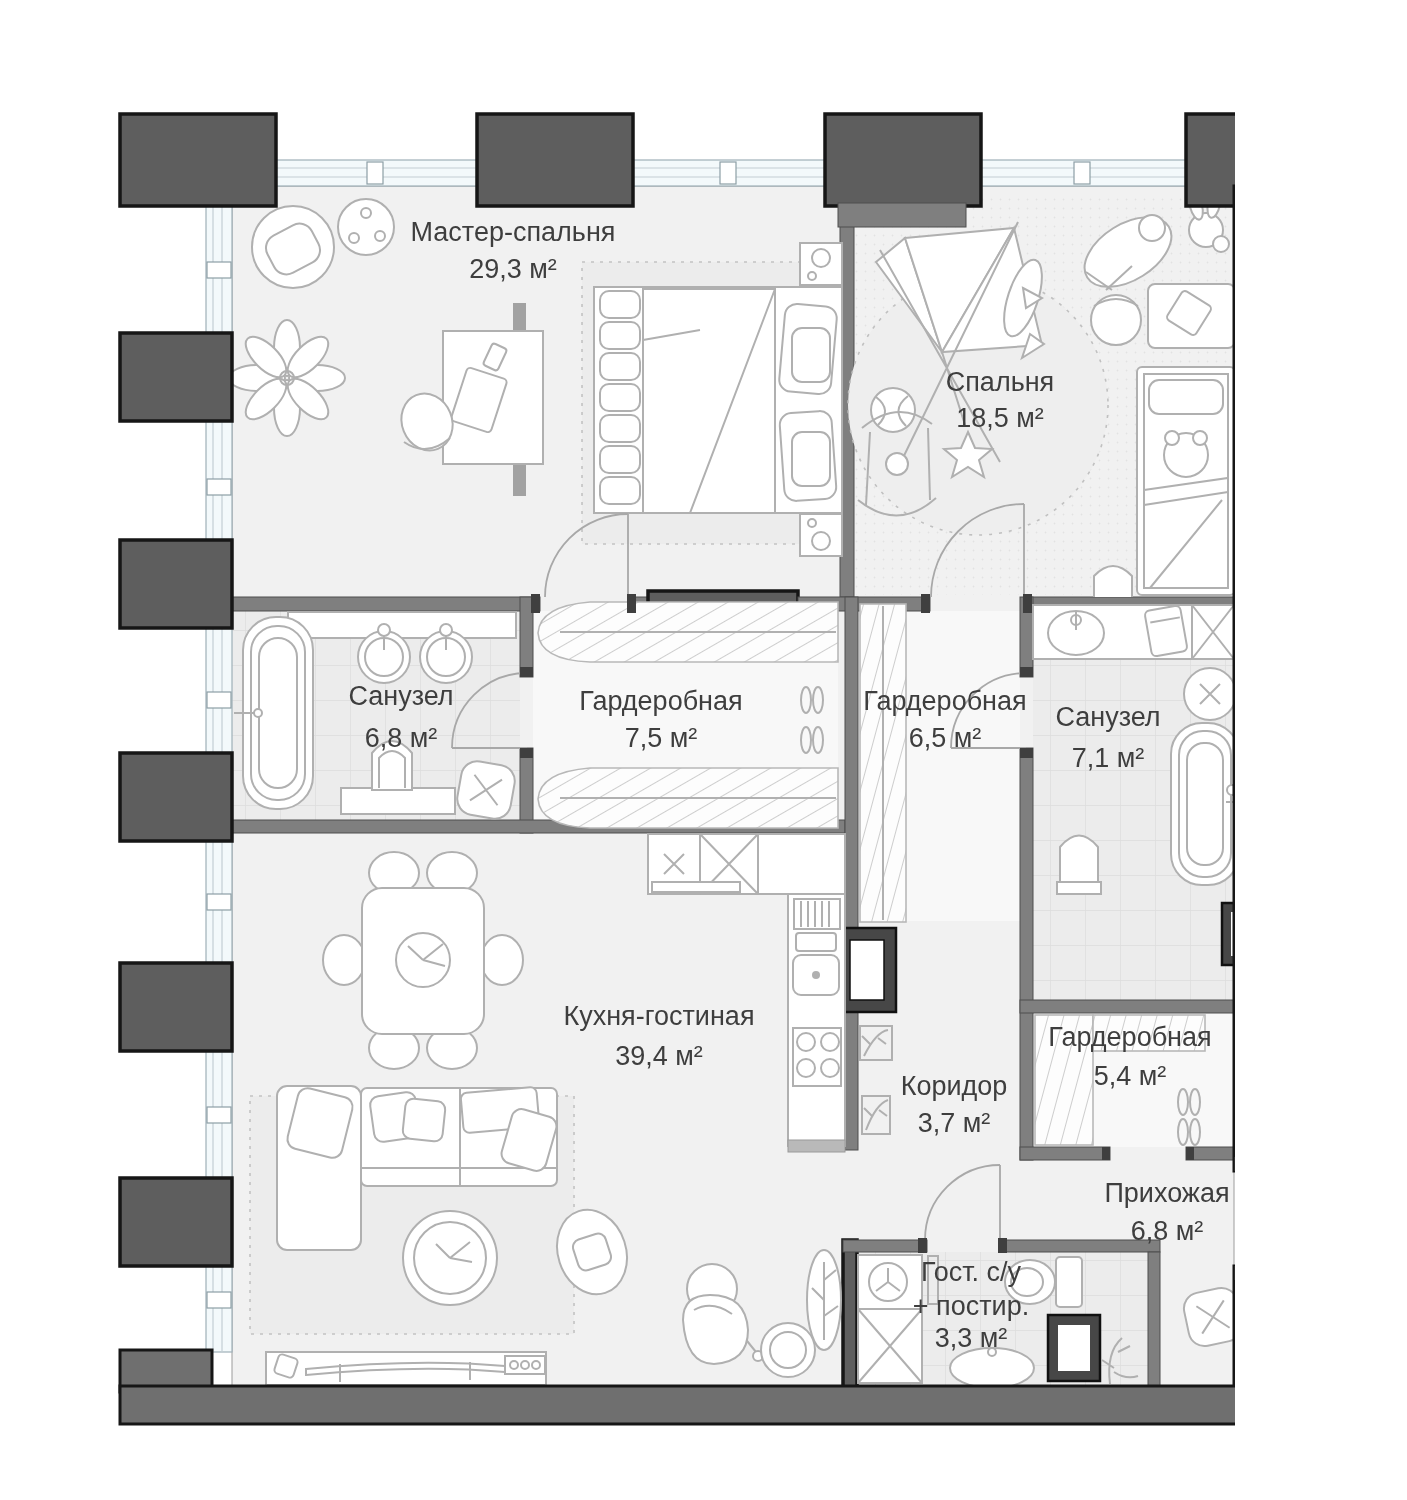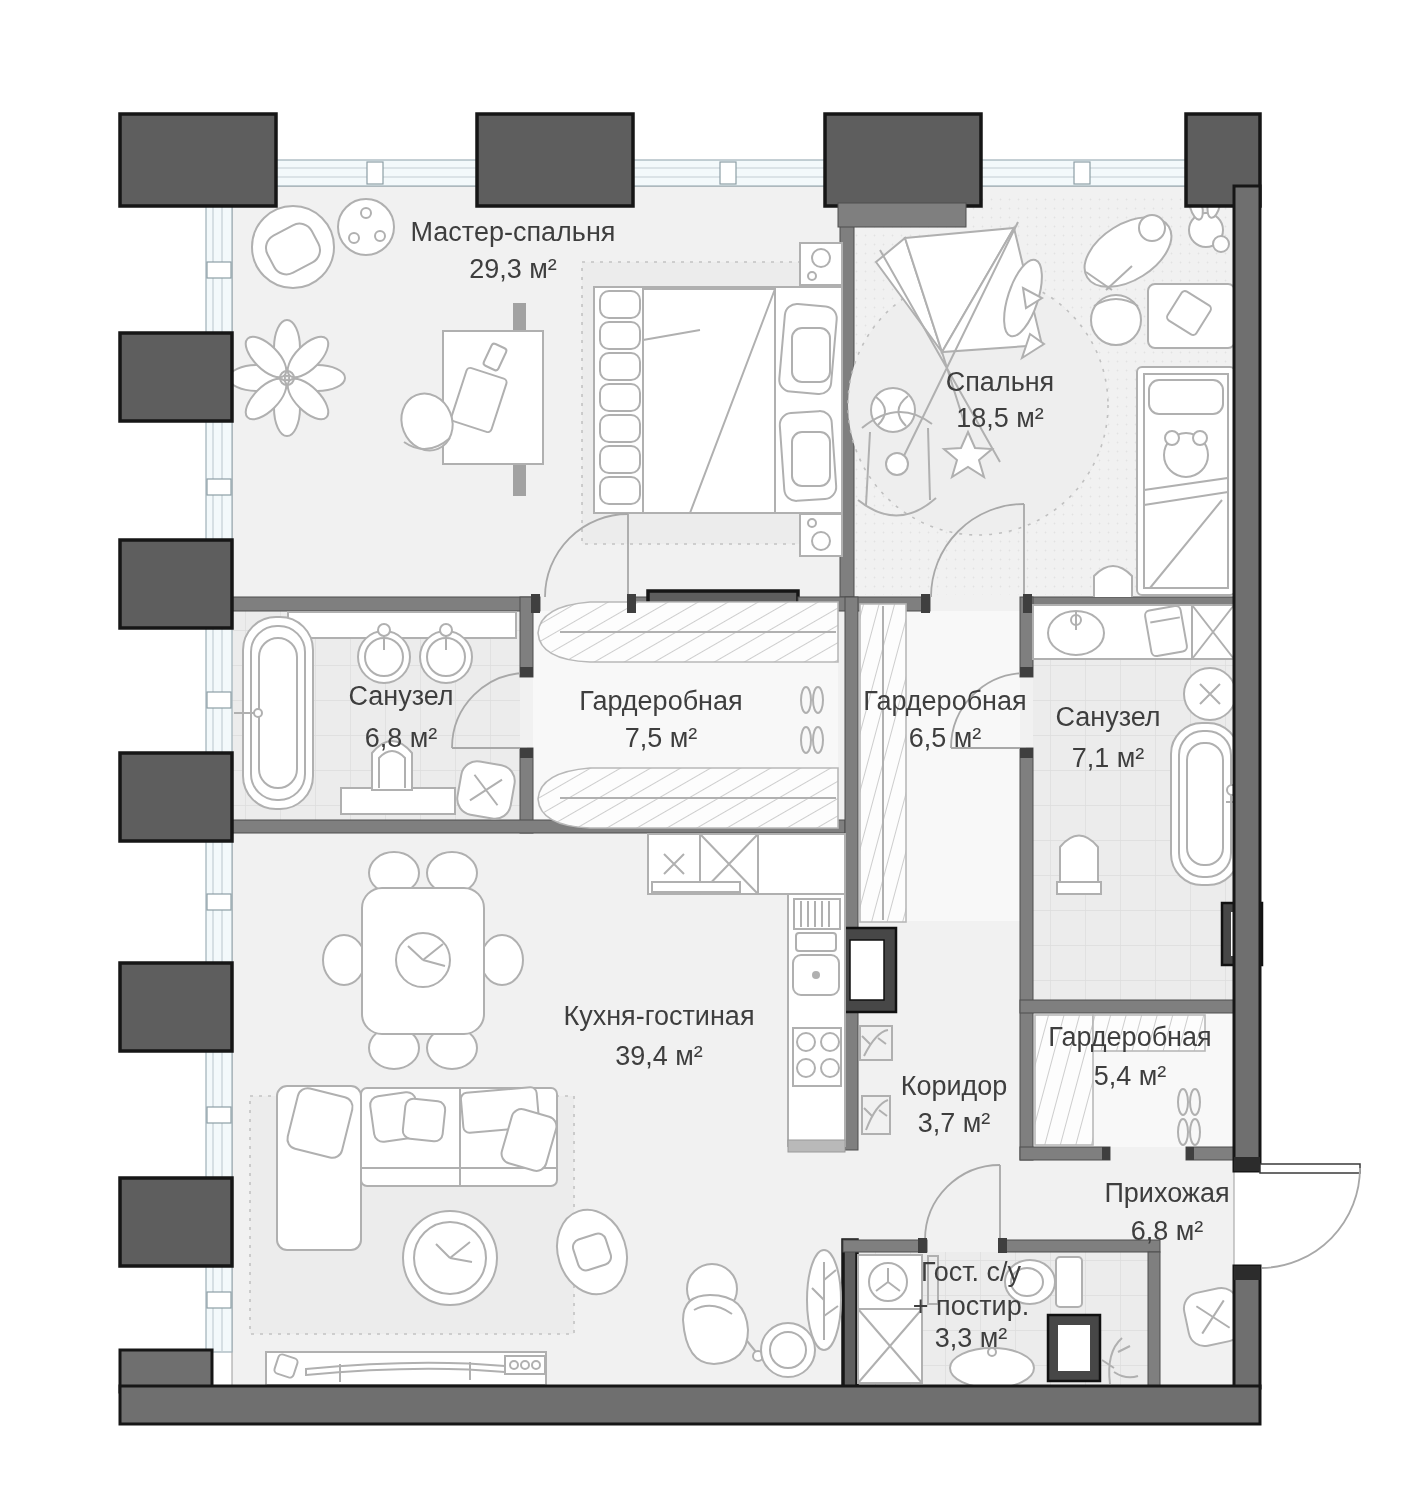--- a/index.html
+++ b/index.html
@@ -1,17 +1,17 @@
 <!DOCTYPE html>
 <html lang="ru"><head>
 <meta charset="utf-8">
 <title>Floor plan</title>
 <style>
   html,body{margin:0;padding:0;background:#ffffff;}
-  .plan-wrap{width:1407px;height:1500px;position:relative;background:#ffffff;overflow:hidden;}
+  .plan-wrap{width:1235px;height:1500px;position:relative;background:#ffffff;overflow:hidden;}
   svg{display:block;}
   .rlabel{font-family:"Liberation Sans","DejaVu Sans",sans-serif;font-size:27px;fill:#3e3e3e;text-anchor:middle;}
   .furn{fill:#ffffff;stroke:#b0b0b0;stroke-width:2;}
   .furnN{fill:none;stroke:#b0b0b0;stroke-width:2;}
   .rug{fill:#ececec;stroke:#c2c2c2;stroke-width:1.6;stroke-dasharray:3 6;}
   .wallI{fill:#7f7f7f;stroke:#4f4f4f;stroke-width:1;}
   .wallP{fill:#5e5e5e;stroke:#161616;stroke-width:3.5;}
   .wallM{fill:#6f6f6f;stroke:#161616;stroke-width:3;}
   .cap{fill:#3f3f3f;}
   .door{fill:none;stroke:#a8a8a8;stroke-width:1.8;}

